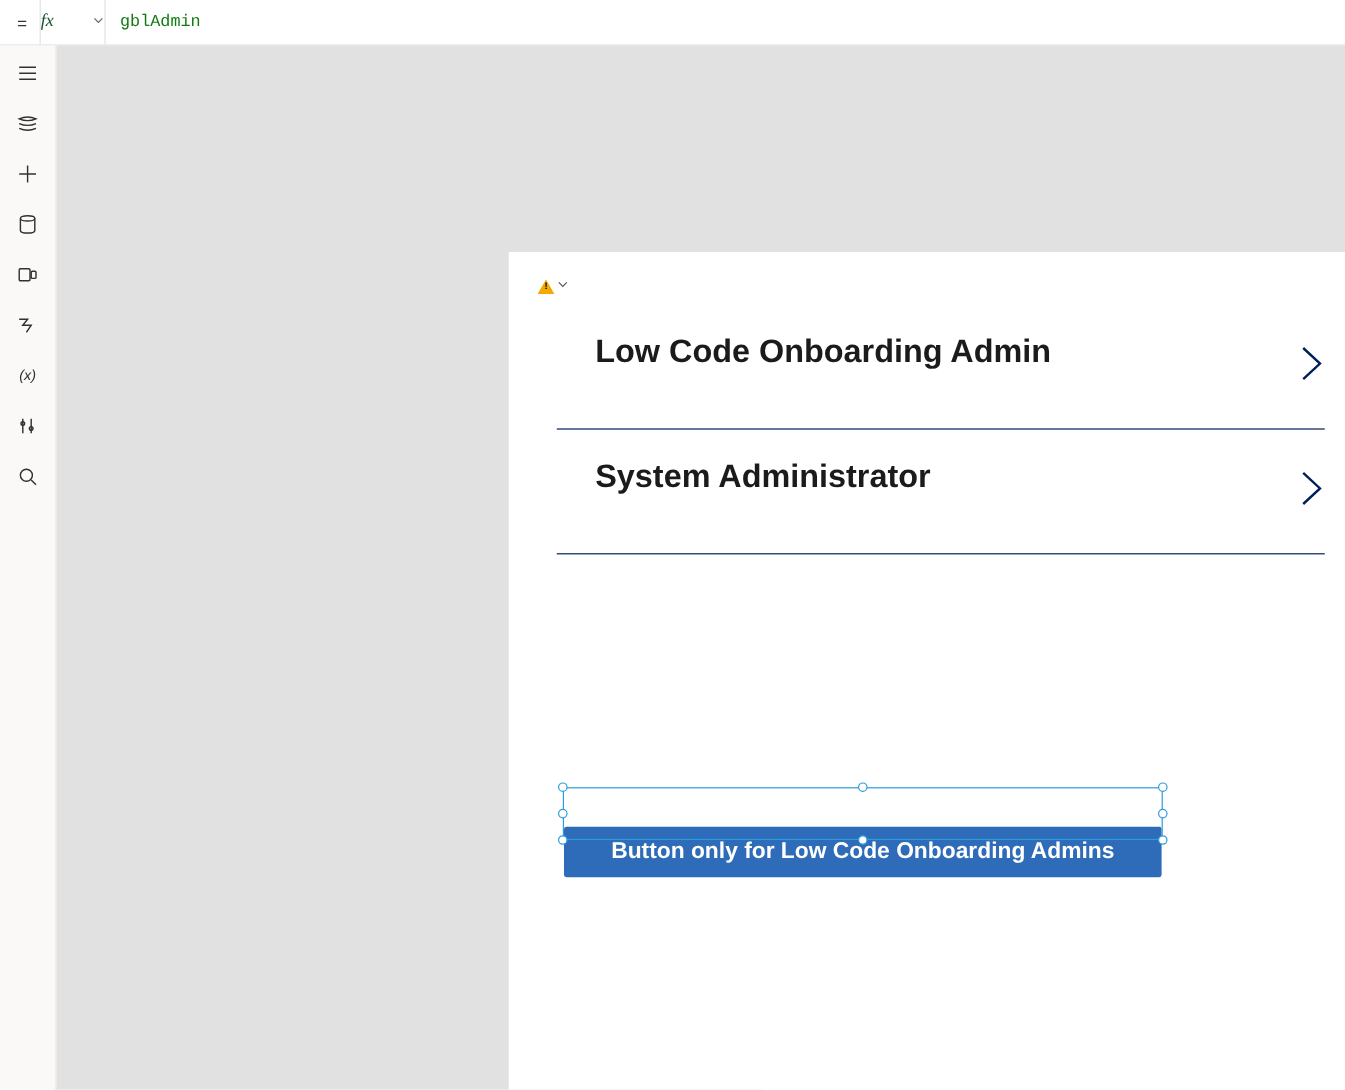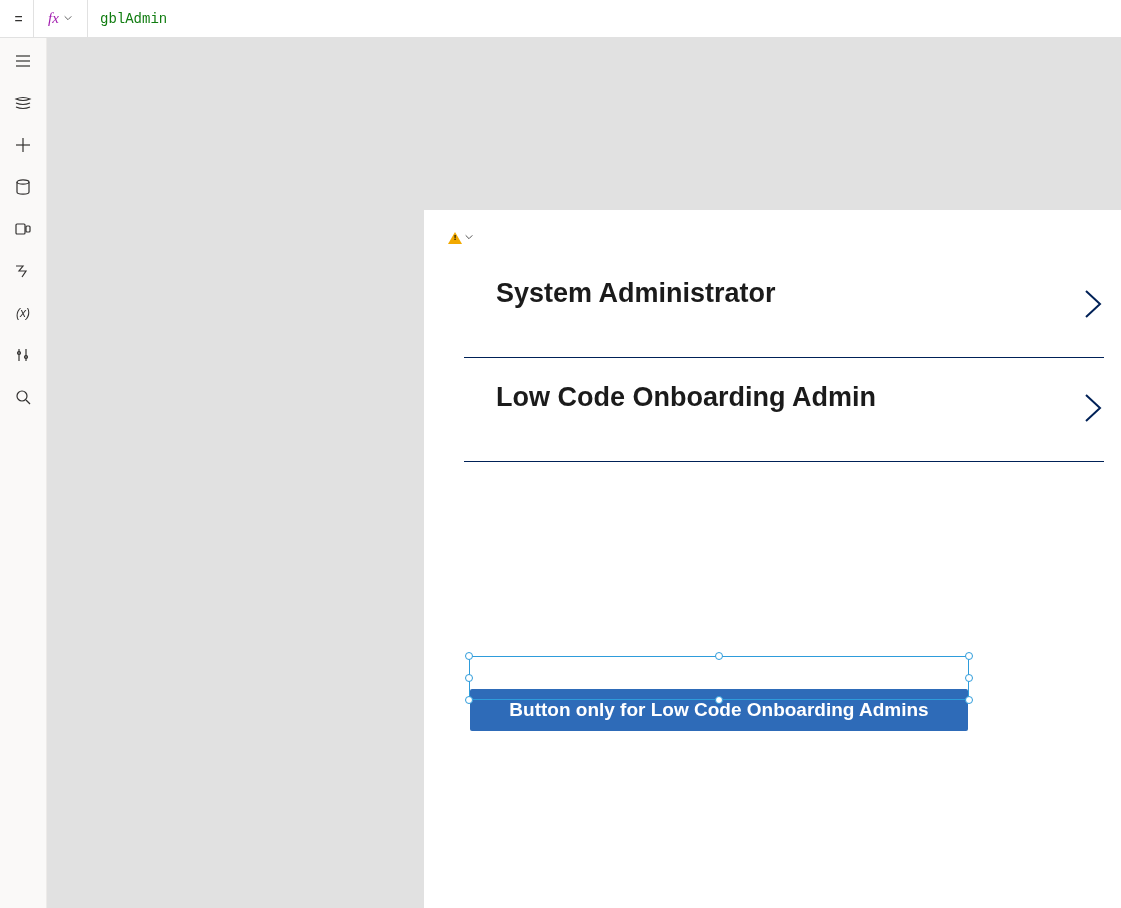--- a/index.html
+++ b/index.html
@@ -33,24 +33,24 @@
     justify-content: center;
     font-size: 14px;
     color: #323130;
     border-right: 1px solid #e1e1e1;
     margin-left: 4px;
   }
   .fx-cell {
     width: 54px;
     display: flex;
     align-items: center;
-    justify-content: center;
+    justify-content: space-between;
     gap: 4px;
     border-right: 1px solid #e1e1e1;
-    color: #a21caf;
+    color: #14532d;
   }
   .fx-cell .fx { font-style: italic; font-family: "Times New Roman", serif; font-size: 15px; }
   .fx-cell .chev { font-size: 10px; color: #666; }
   .formula-input {
     flex: 1;
     display: flex;
     align-items: center;
     padding: 0 12px;
     font-family: Consolas, "Courier New", monospace;
     font-size: 14px;
@@ -280,29 +280,29 @@
   <div class="warn-tri"></div>
   <span class="warn-chev">
     <svg viewBox="0 0 12 12" width="10" height="10">
         <polyline points="2,4 6,8 10,4" fill="none" stroke="#555" stroke-width="1.2"></polyline>
       </svg>
   </span>
 </div>
 
 <div class="gallery">
   <div class="gallery-row">
-    <div class="gallery-title">System Administrator</div>
+    <div class="gallery-title">Low Code Onboarding Admin</div>
     <div class="chevron-right">
       <svg viewBox="0 0 22 34">
           <polyline points="4,4 18,17 4,30"></polyline>
         </svg>
     </div>
   </div>
   <div class="gallery-row">
-    <div class="gallery-title">Low Code Onboarding Admin</div>
+    <div class="gallery-title">System Administrator</div>
     <div class="chevron-right">
       <svg viewBox="0 0 22 34">
           <polyline points="4,4 18,17 4,30"></polyline>
         </svg>
     </div>
   </div>
 </div>
 
 <div class="selected-button-wrap">
   <div class="sel-outline"></div>

